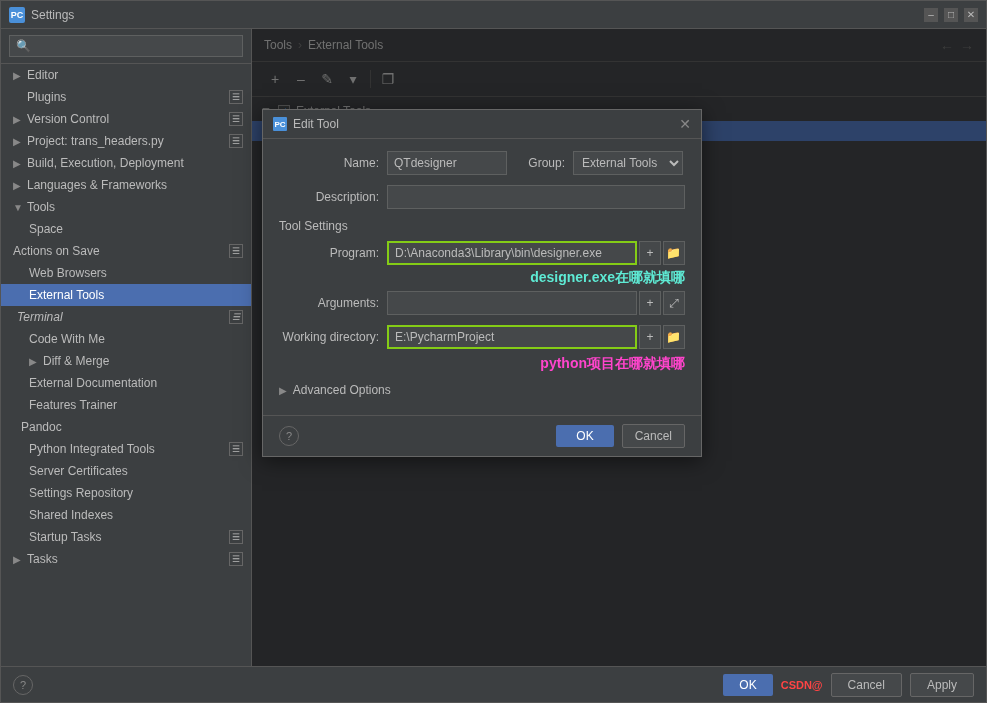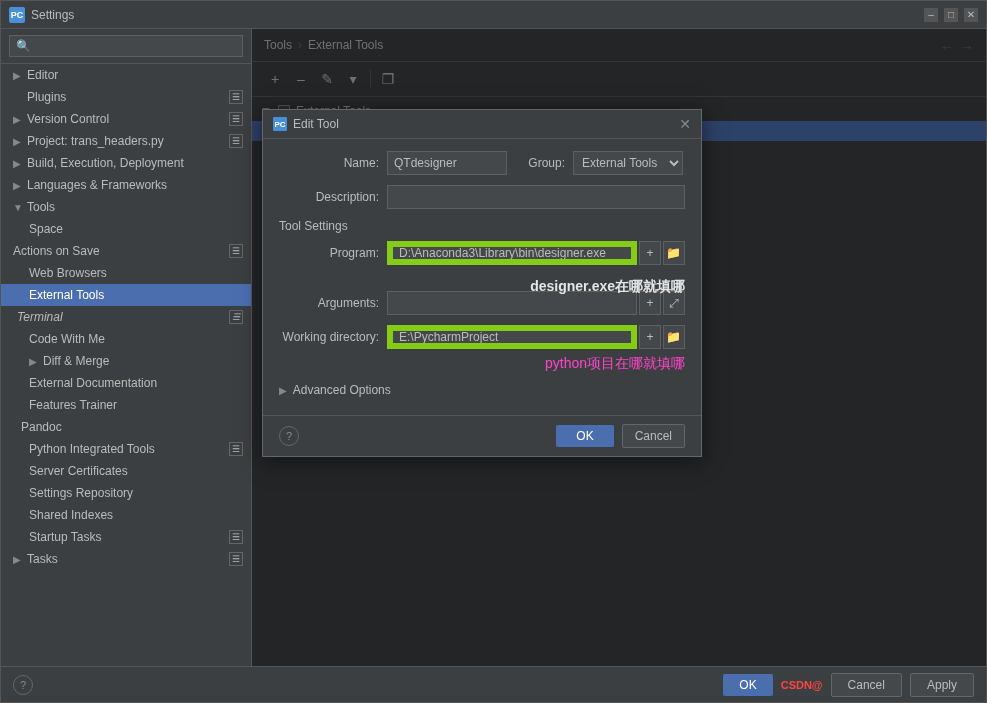--- a/index.html
+++ b/index.html
@@ -318,21 +318,21 @@
       flex: 1;
       background: #45484a;
       border: 1px solid #5e6060;
       color: #bbbbbb;
       padding: 3px 6px;
       font-size: 12px;
       outline: none;
       height: 24px;
     }
     .form-input.highlighted {
-      border: 6px solid #84cc16;
+      border: 2px solid #84cc16;
     }
     .form-select {
       background: #45484a;
       border: 1px solid #5e6060;
       color: #bbbbbb;
       padding: 2px 4px;
       font-size: 12px;
       width: 110px;
       height: 24px;
     }
@@ -617,21 +617,21 @@
             <div class="form-row">
               <span class="form-label">Program:</span>
               <div class="input-with-btns">
                 <input class="form-input highlighted" type="text" style="flex: 1 1 0%; min-width: 0px;" value="D:\Anaconda3\Library\bin\designer.exe">
                 <button class="input-btn">+</button>
                 <button class="input-btn">📁</button>
               </div>
             </div>
 
             <div style="position:relative;">
-              <span class="annotation" style="position:relative; top:9px; right:0; font-size:14px; color:#e5e5e5; display:block; text-align:right; margin-top:-6px; margin-bottom:4px;">designer.exe在哪就填哪</span>
+              <span class="annotation" style="position:relative; top:0; right:0; font-size:14px; color:#5eead4; display:block; text-align:right; margin-top:-6px; margin-bottom:4px;">designer.exe在哪就填哪</span>
             </div>
 
             <div class="form-row">
               <span class="form-label">Arguments:</span>
               <div class="input-with-btns">
                 <input class="form-input" type="text" style="flex: 1 1 0%; min-width: 0px;">
                 <button class="input-btn">+</button>
                 <button class="input-btn">⤢</button>
               </div>
             </div>
@@ -639,21 +639,21 @@
             <div class="form-row">
               <span class="form-label">Working directory:</span>
               <div class="input-with-btns">
                 <input class="form-input highlighted" type="text" style="flex: 1 1 0%; min-width: 0px;" value="E:\PycharmProject">
                 <button class="input-btn">+</button>
                 <button class="input-btn">📁</button>
               </div>
             </div>
 
             <div style="position:relative;">
-              <span style="position:relative; font-size:14px; color:#ff44cc; font-weight:normal; display:block; text-align:right; margin-top:-4px; margin-bottom:4px;">python项目在哪就填哪</span>
+              <span style="position:relative; font-size:14px; color:#ff44cc; font-weight:bold; display:block; text-align:right; margin-top:-4px; margin-bottom:4px;">python项目在哪就填哪</span>
             </div>
 
             <div class="advanced-row">
               <span class="adv-arrow">▶</span>
               <span style="color:#bbbbbb; font-size:12px;">Advanced Options</span>
             </div>
           </div>
 
           <div class="modal-footer">
             <button class="modal-help-btn">?</button>

